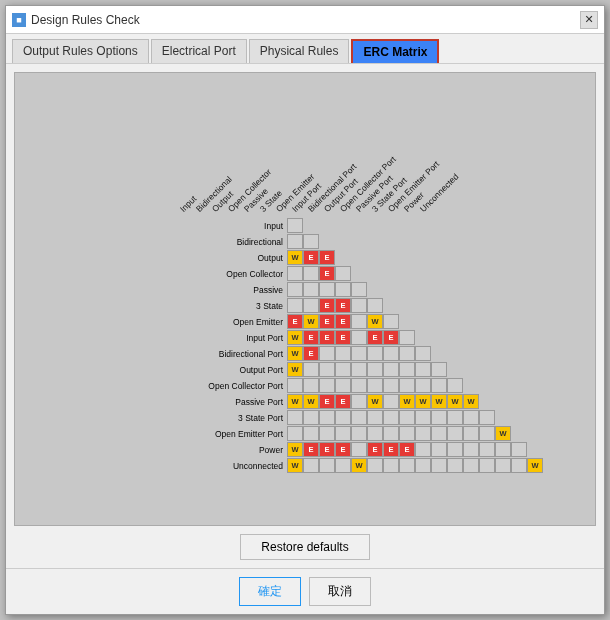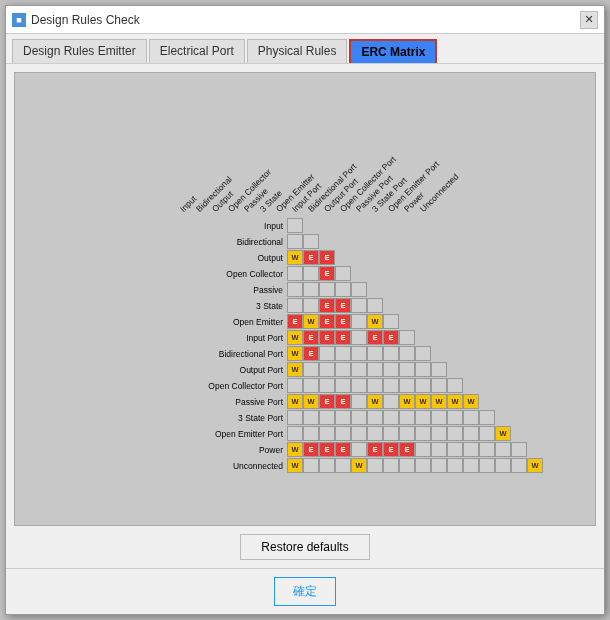--- a/index.html
+++ b/index.html
@@ -182,21 +182,21 @@
 <div class="window">
   <div class="title-bar">
     <div class="title-bar-left">
       <div class="title-icon">■</div>
       <span class="title-text">Design Rules Check</span>
     </div>
     <div class="close-btn">✕</div>
   </div>
 
   <div class="tabs">
-    <div class="tab">Design Rules Emitter</div>
+    <div class="tab">Output Rules Options</div>
     <div class="tab">Electrical Port</div>
     <div class="tab">Physical Rules</div>
     <div class="tab active">ERC Matrix</div>
   </div>
 
   <div class="content">
     <div class="matrix-container">
       <div class="matrix-inner">
 
         <div style="position:relative; margin-left:110px; margin-top:5px;">
@@ -573,14 +573,15 @@
           </div>
         </div>
       </div>
     </div>
 
     <button class="btn-restore">Restore defaults</button>
   </div>
 
   <div class="footer-buttons">
     <button class="footer-btn primary">確定</button>
+    <button class="footer-btn">取消</button>
   </div>
 </div>
 
 </body></html>

